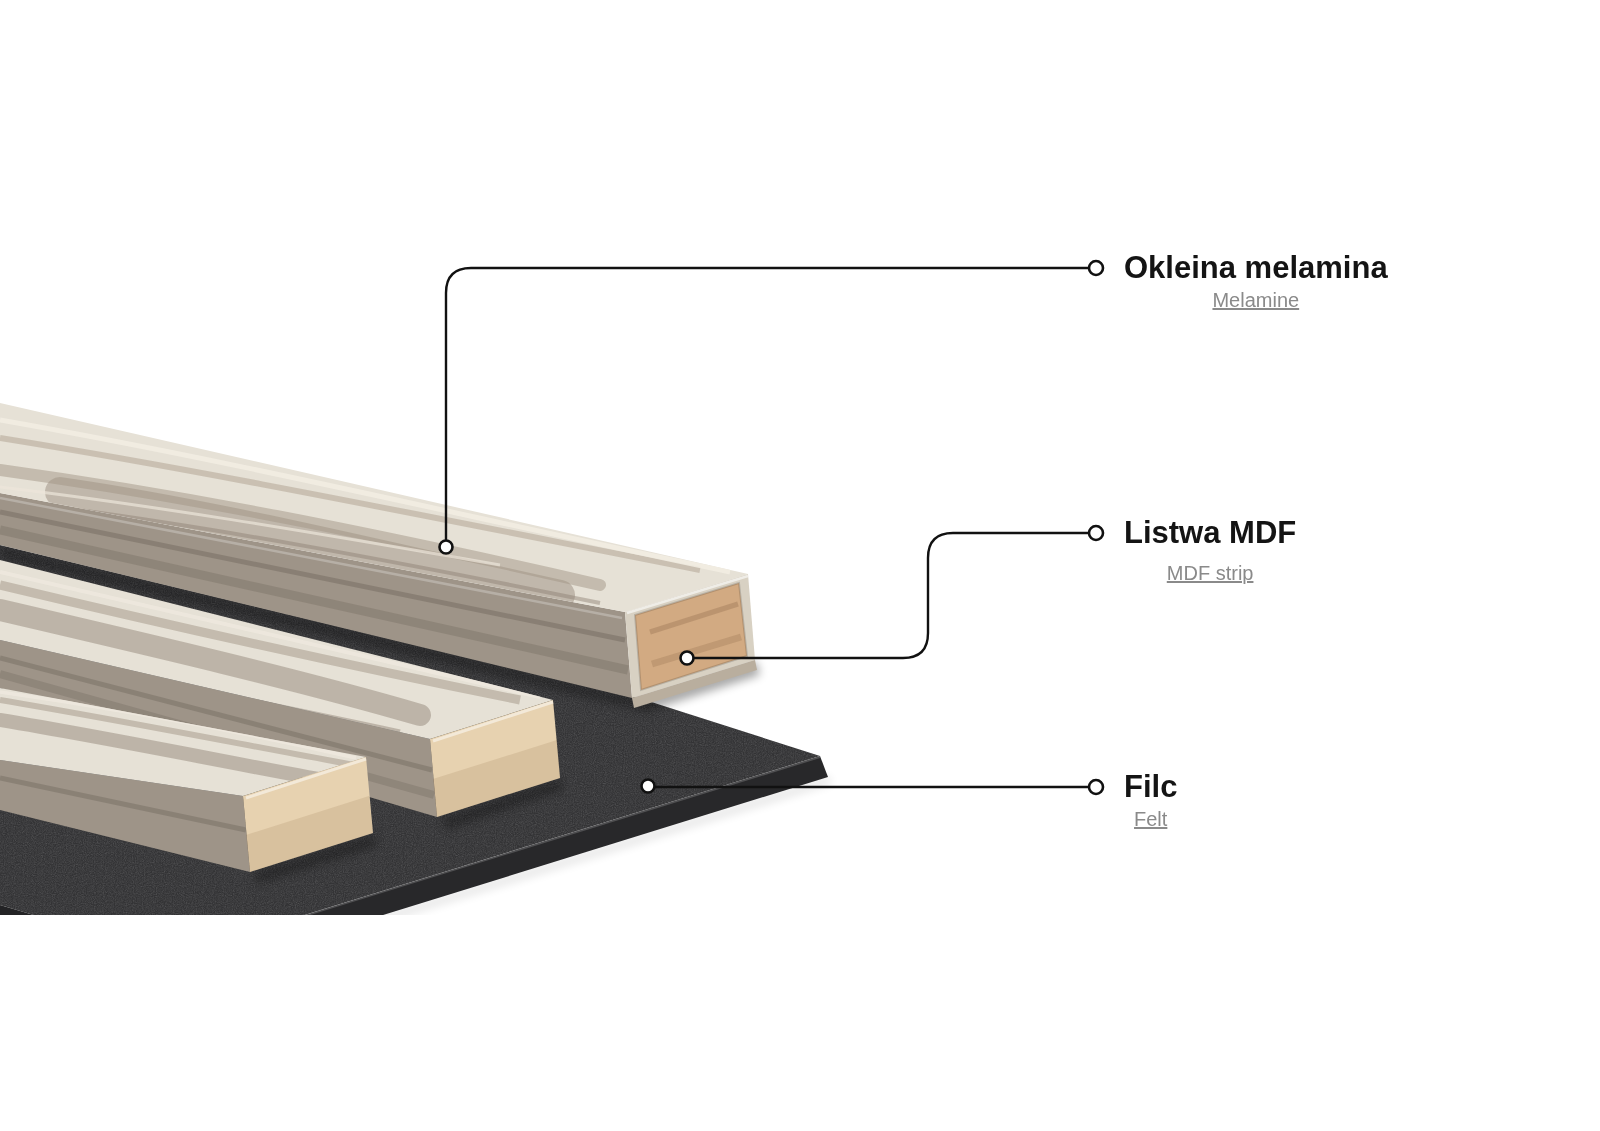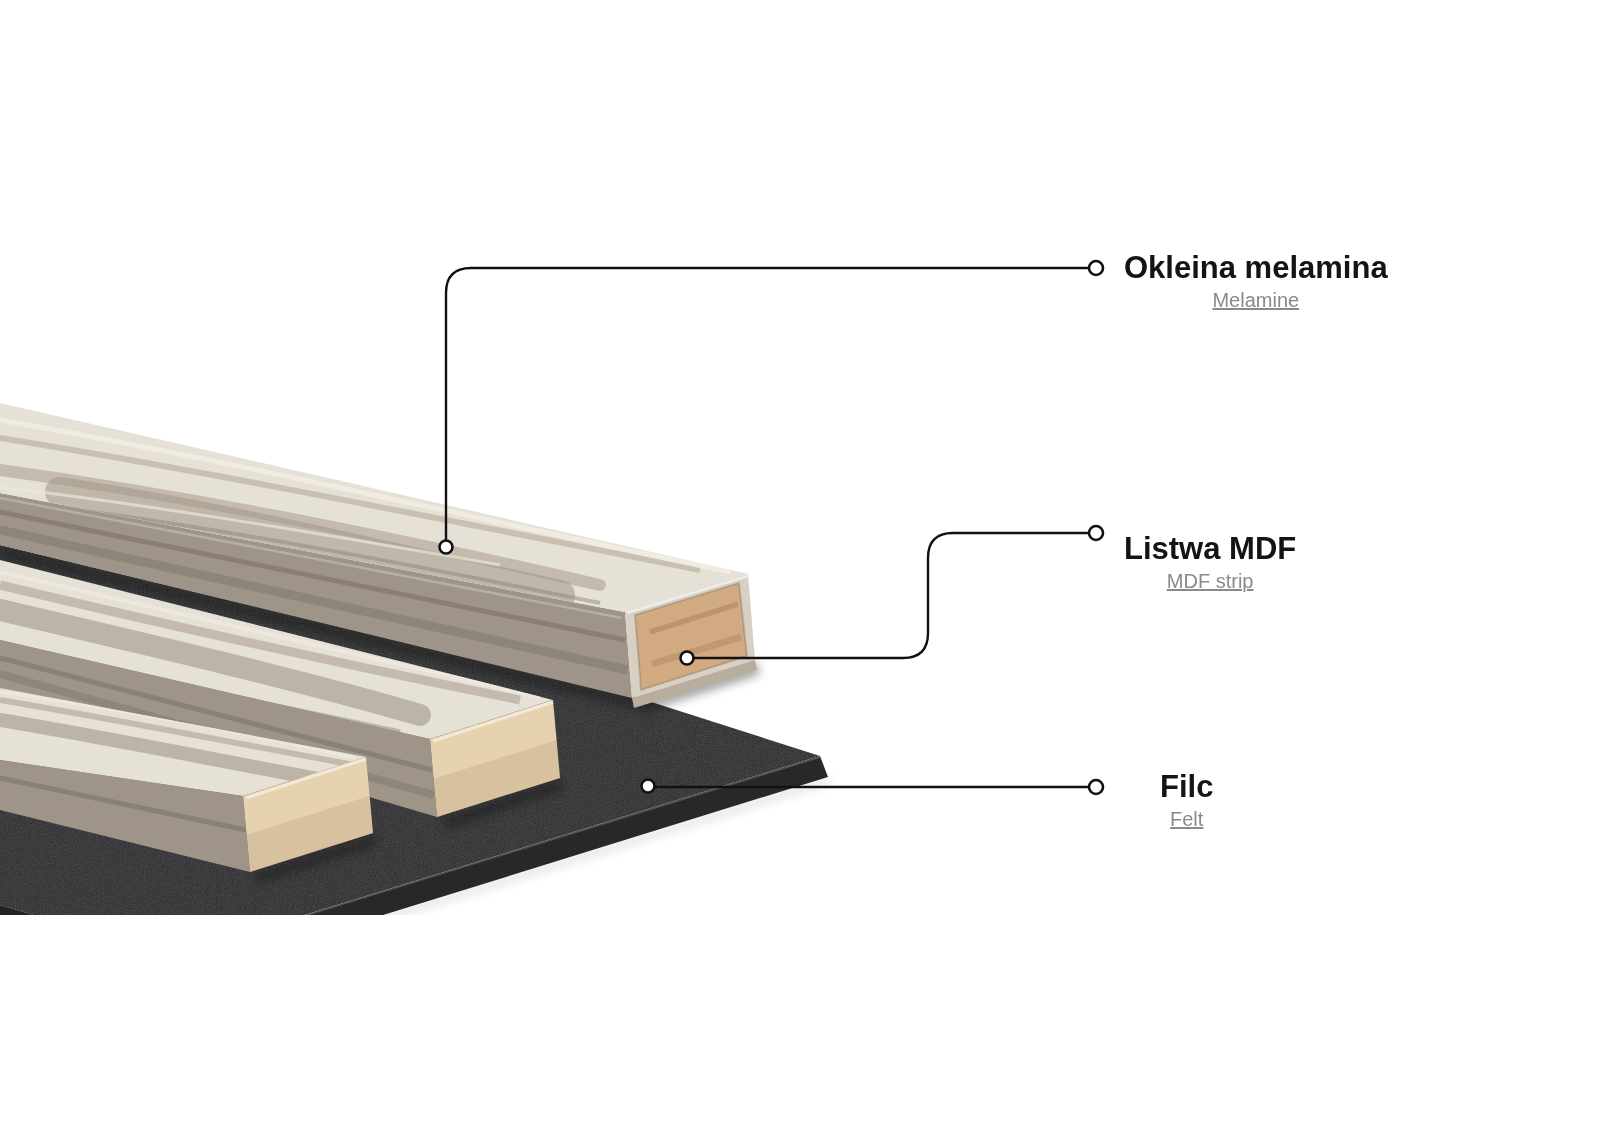--- a/index.html
+++ b/index.html
@@ -5,22 +5,22 @@
   html,body{margin:0;padding:0;background:#ffffff;}
   .page{
     position:relative;width:1600px;height:915px;background:#ffffff;overflow:hidden;
     font-family:"Liberation Sans",sans-serif;
   }
   svg.scene{position:absolute;left:0;top:0;width:1600px;height:1131px;display:block;}
   .callout{position:absolute;display:flex;flex-direction:column;align-items:center;width:max-content;}
   .callout-title{font-size:31px;font-weight:700;color:#141414;line-height:34px;white-space:nowrap;}
   .callout-sub{font-size:20px;font-weight:400;color:#8a8a8a;line-height:24px;margin-top:3px;white-space:nowrap;text-decoration:underline;}
   #callout-melamine{left:1124px;top:251px;}
-  #callout-mdf{left:1124px;top:532px;}
-  #callout-felt{left:1160px;top:770px;}
+  #callout-mdf{left:1124px;top:516px;gap:8px;}
+  #callout-felt{left:1124px;top:770px;}
 </style>
 </head>
 <body>
 
 <div class="page">
 
   <svg class="scene" viewBox="0 0 1600 1131" xmlns="http://www.w3.org/2000/svg">
     <defs>
       <clipPath id="s1top">
           <polygon points="0,403 748,574 625,612 0,493"></polygon>

